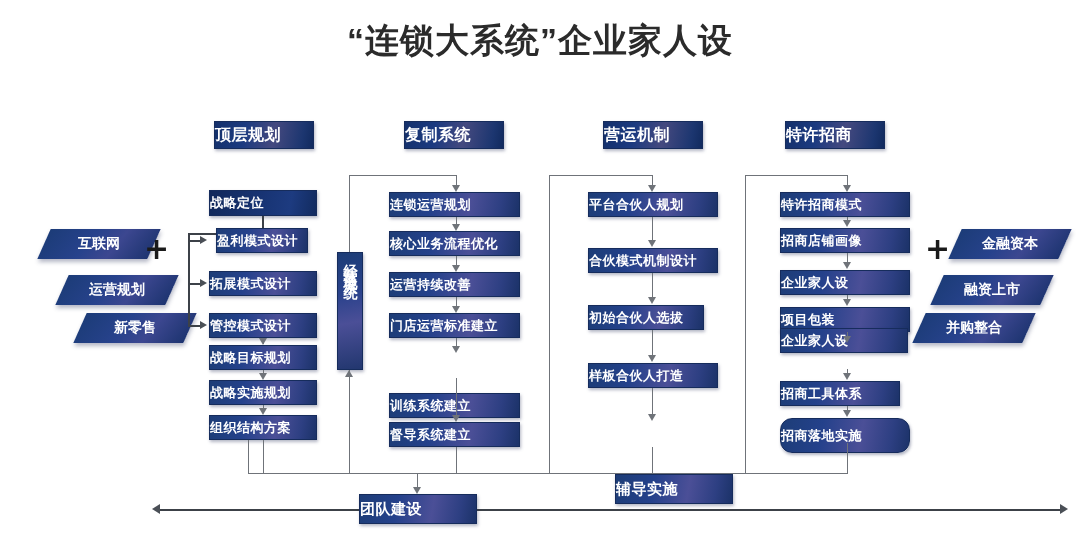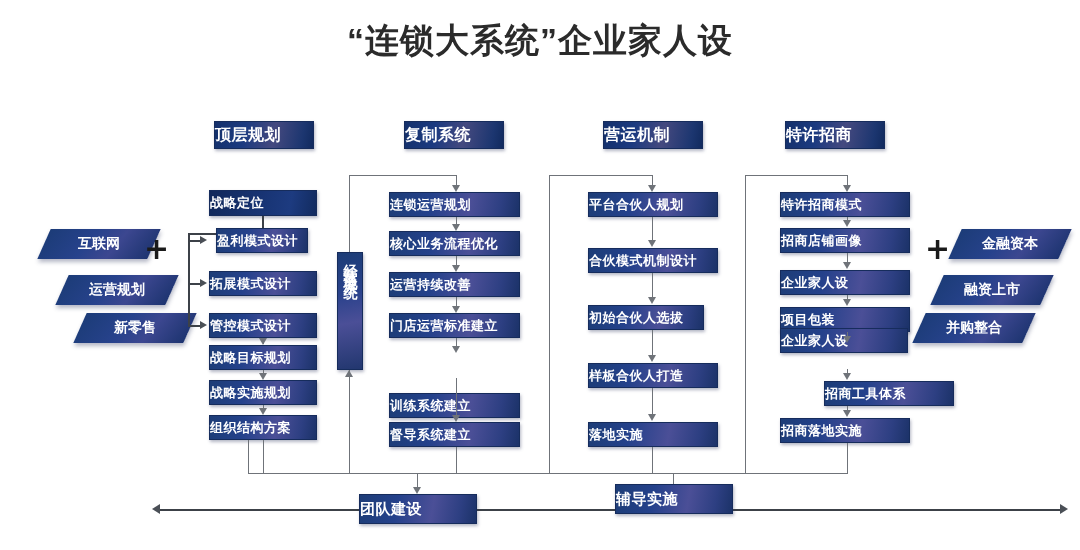--- a/index.html
+++ b/index.html
@@ -211,23 +211,20 @@
   </div>
   <div class="box" style="left:588px;top:248px;width:130px;height:25px;">
     <span>合伙模式机制设计</span>
   </div>
   <div class="box" style="left:588px;top:305px;width:116px;height:25px;">
     <span>初始合伙人选拔</span>
   </div>
   <div class="box" style="left:588px;top:363px;width:130px;height:25px;">
     <span>样板合伙人打造</span>
   </div>
-  <div class="box" style="left:588px;top:422px;width:130px;height:25px;">
-    <span>落地实施</span>
-  </div>
   <div class="ln v" style="left:652px;top:217px;height:24px;"></div>
   <div class="ah down" style="left:648px;top:240px;"></div>
   <div class="ln v" style="left:652px;top:273px;height:25px;"></div>
   <div class="ah down" style="left:648px;top:297px;"></div>
   <div class="ln v" style="left:652px;top:330px;height:26px;"></div>
   <div class="ah down" style="left:648px;top:355px;"></div>
   <div class="ln v" style="left:652px;top:388px;height:27px;"></div>
   <div class="ah down" style="left:648px;top:414px;"></div>
   <div class="ln v" style="left:652px;top:447px;height:26px;"></div>
 
@@ -244,24 +241,24 @@
   </div>
   <div class="box" style="left:780px;top:270px;width:130px;height:25px;">
     <span>企业家人设</span>
   </div>
   <div class="box" style="left:780px;top:307px;width:130px;height:25px;">
     <span>项目包装</span>
   </div>
   <div class="box" style="left:780px;top:328px;width:128px;height:25px;">
     <span>企业家人设</span>
   </div>
-  <div class="box" style="left:824px;top:381px;width:130px;height:25px;">
+  <div class="box" style="left:780px;top:381px;width:120px;height:25px;">
     <span>招商工具体系</span>
   </div>
-  <div class="box" style="left:780px;top:418px;width:130px;height:25px;">
+  <div class="box" style="left:780px;top:418px;width:130px;height:35px;border-radius:12px;">
     <span>招商落地实施</span>
   </div>
   <div class="ln v" style="left:847px;top:217px;height:4px;"></div>
   <div class="ah down" style="left:843px;top:220px;"></div>
   <div class="ln v" style="left:847px;top:253px;height:10px;"></div>
   <div class="ah down" style="left:843px;top:262px;"></div>
   <div class="ln v" style="left:847px;top:295px;height:6px;"></div>
   <div class="ah down" style="left:843px;top:299px;"></div>
   <div class="ln v" style="left:847px;top:332px;height:6px;"></div>
   <div class="ah down" style="left:843px;top:336px;"></div>
@@ -279,17 +276,17 @@
   <div class="ln v" style="left:673px;top:473px;height:16px;"></div>
   <div class="ah down" style="left:669px;top:487px;"></div>
 
   <div class="ln dk h" style="left:160px;top:509px;width:900px;"></div>
   <div class="ah left" style="left:152px;top:504px;"></div>
   <div class="ah rightbig" style="left:1060px;top:504px;"></div>
 
   <div class="box bottom" style="left:359px;top:494px;width:118px;">
     <span>团队建设</span>
   </div>
-  <div class="box bottom" style="left:615px;top:484px;width:118px;">
+  <div class="box bottom" style="left:615px;top:474px;width:118px;">
     <span>辅导实施</span>
   </div>
 
 </div>
 
 </body></html>

